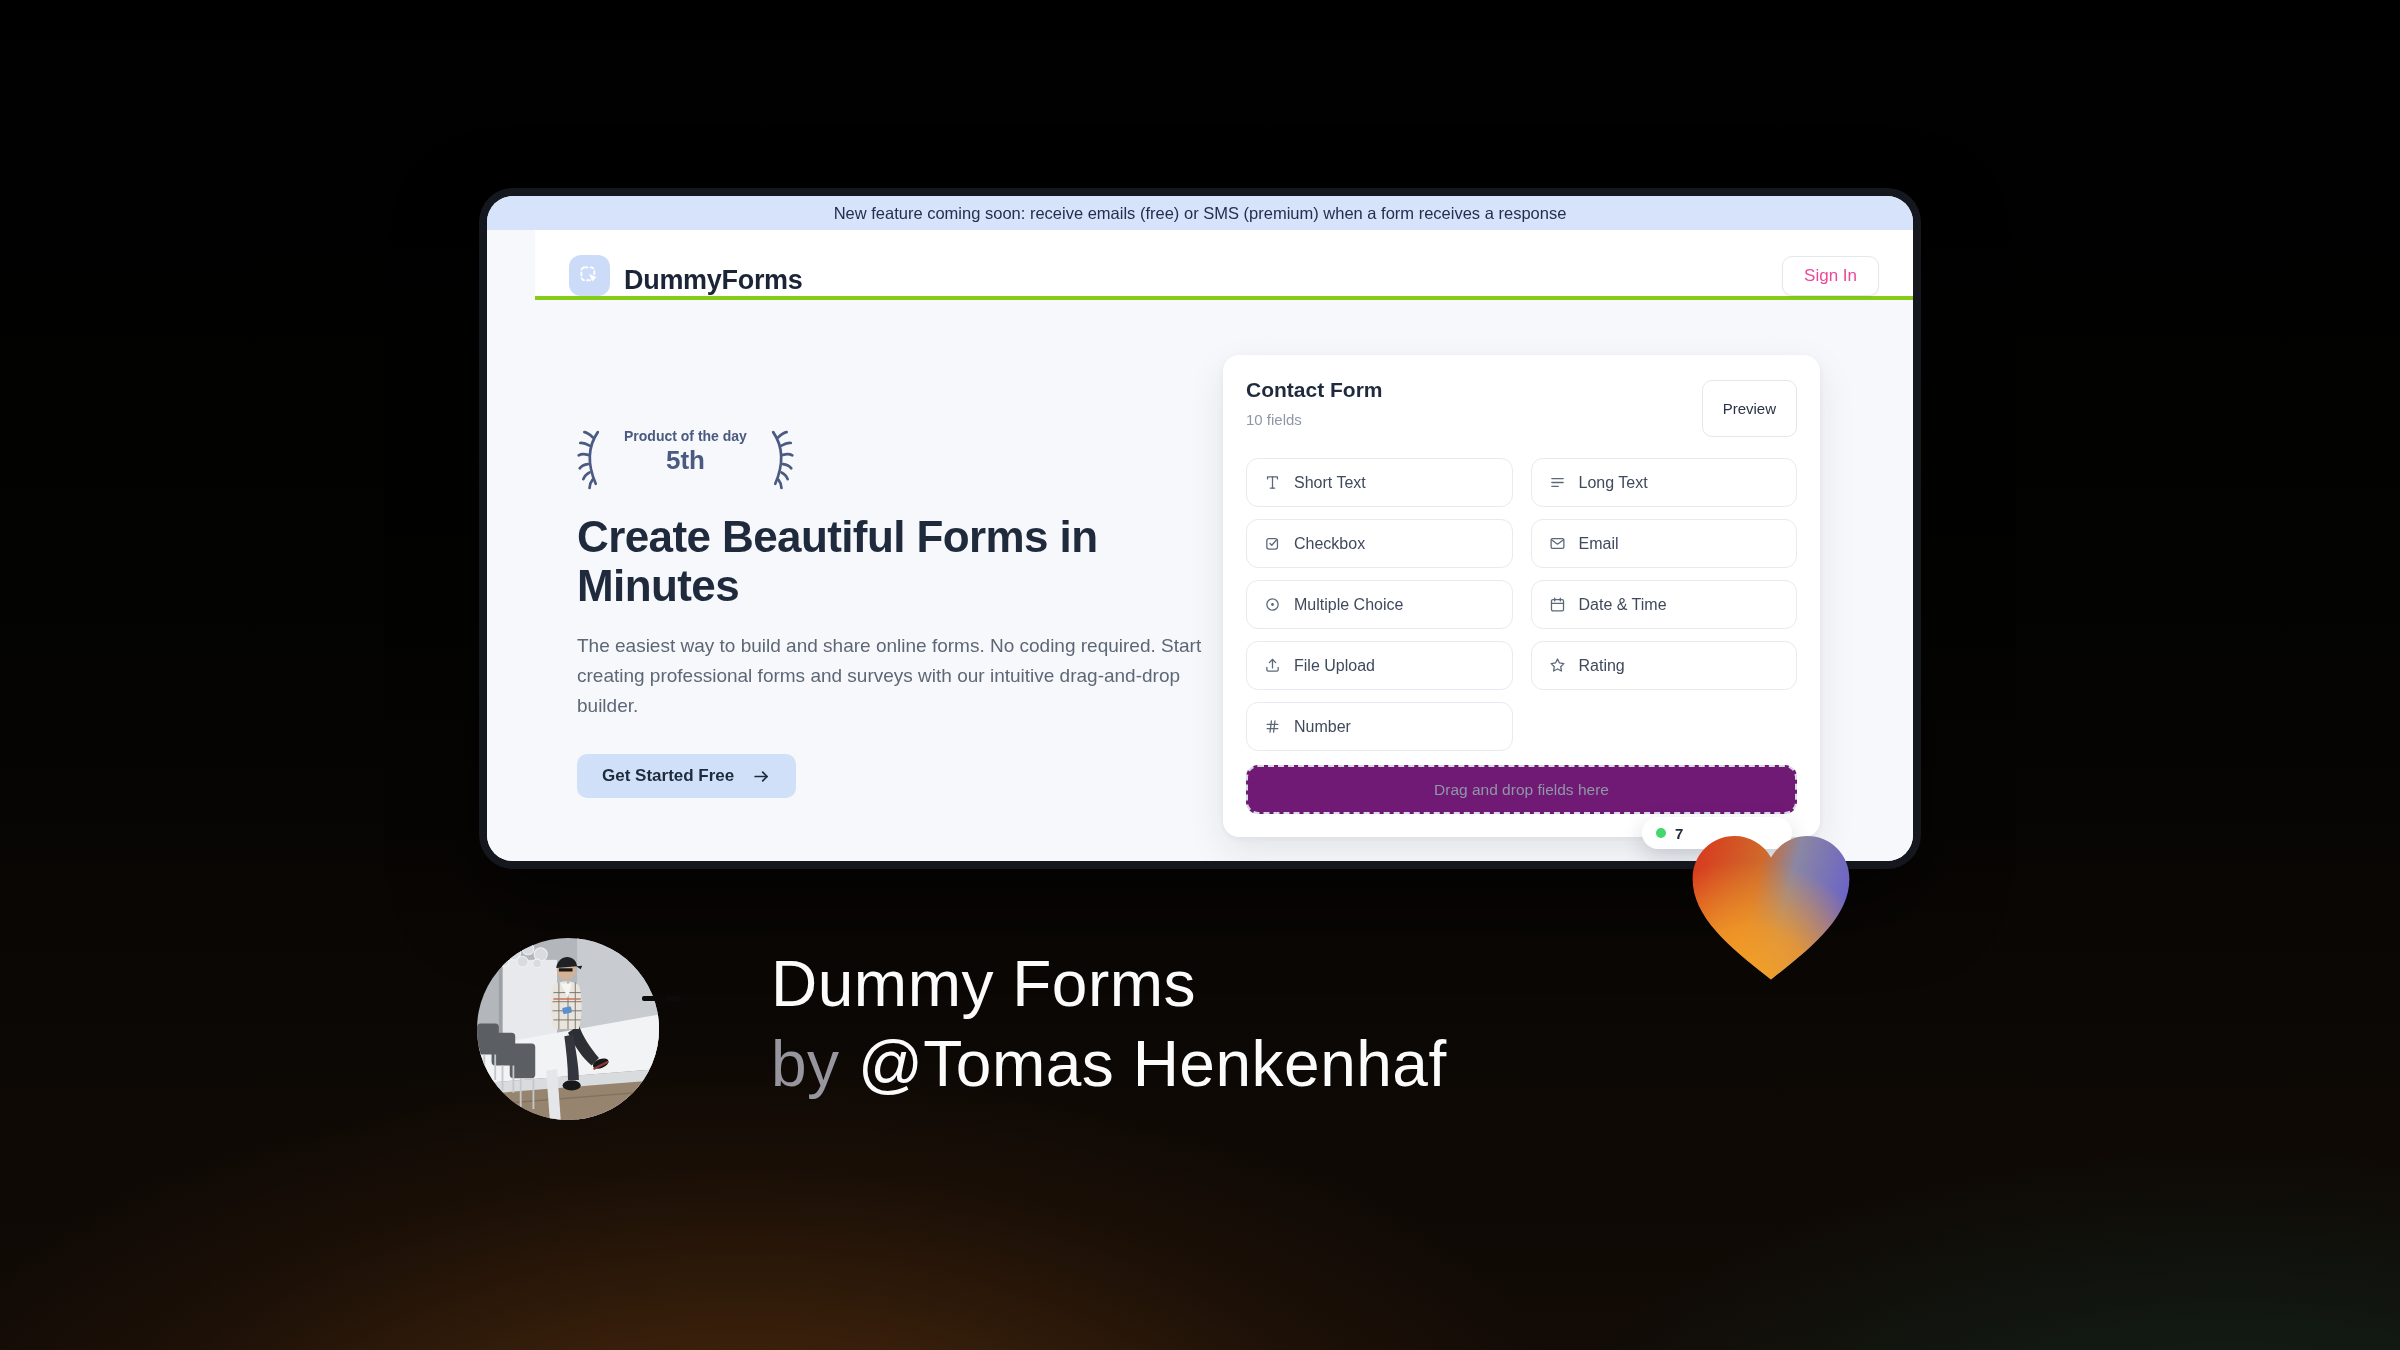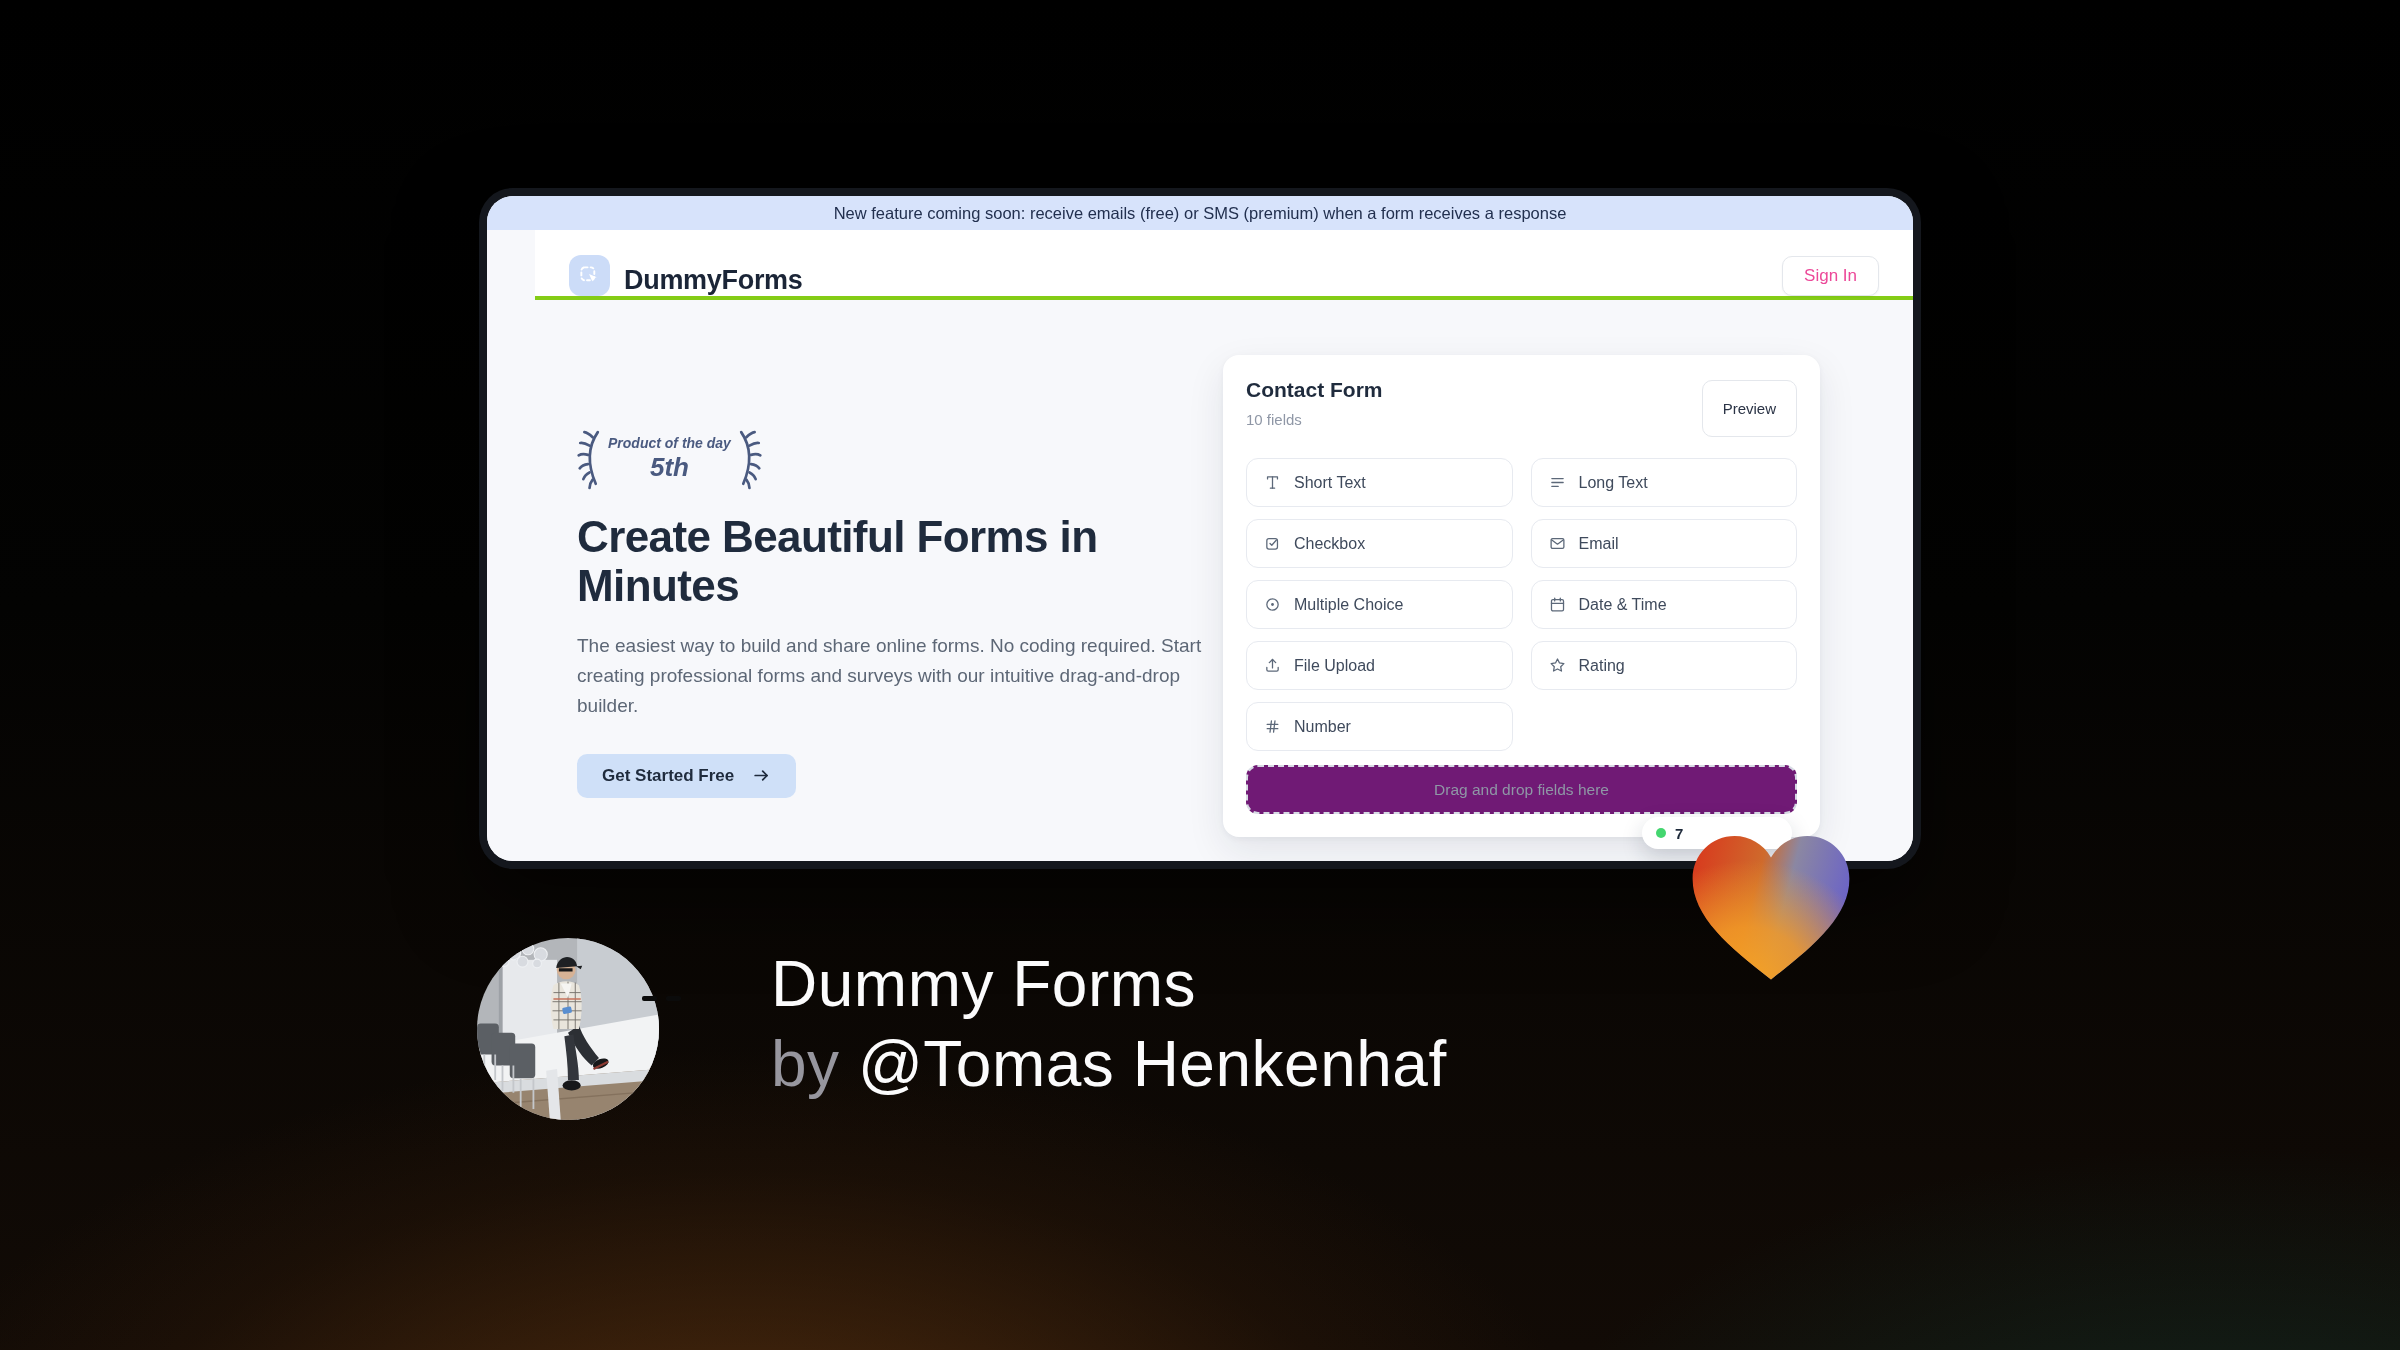--- a/index.html
+++ b/index.html
@@ -37,32 +37,32 @@
   }
   .brand { font-size:27px; font-weight:bold; color:var(--brand-text,#1b2537); letter-spacing:-0.3px; }
   .signin {
     margin-left:auto; background:#fff; border:1px solid #e4e7ec; border-radius:10px;
     padding:9px 21px; font-size:17px; color:#ec4899; cursor:pointer;
     box-shadow:0 1px 2px rgba(20,30,55,0.05);
   }
   .hero { position:relative; flex:1; background:var(--hero-bg,#f7f8fb); }
   
   .hero-left { position:absolute; left:90px; top:128px; width:640px; }
-  .award { display:flex; align-items:center; gap:4px; color:var(--laurel,#4a5a80); margin-left:-2px;font-style:italic; }
+  .award { display:flex; gap:20px; color:var(--laurel,#4a5a80); margin-left:-2px; }
   .award-center { text-align:center; padding:0 2px; }
   .award-label { font-size:14px; font-weight:bold; }
   .award-rank { font-size:26px; font-weight:bold; margin-top:1px; }
   .laurel-right { transform:scaleX(-1); }
   .headline {
     margin-top:22px; width:610px; font-size:44px; line-height:1.12; font-weight:bold;
     color:var(--navy,#1f2b3d); letter-spacing:-0.6px;
   }
   .desc { margin-top:20px; width:645px; font-size:19px; line-height:1.6; color:var(--slate-text,#5d6776); }
   .cta {
-    margin-top:32px; display:inline-flex; align-items:center; gap:18px;
+    margin-top:32px; display:inline-flex; align-items:flex-end; gap:18px;
     background:var(--accent,#cfe0f8); color:var(--navy,#1f2b3d);
     border:none; border-radius:10px; padding:12px 25px; font-size:17px; font-weight:bold;
     font-family:inherit; cursor:pointer;
   }
   
   .form-card {
     position:absolute; left:736px; top:55px; width:597px; height:482px;
     background:#fff; border-radius:16px; padding:23px 23px 0 23px;
     box-shadow:0 14px 38px rgba(23,32,54,0.09), 0 2px 6px rgba(23,32,54,0.05);
   }

